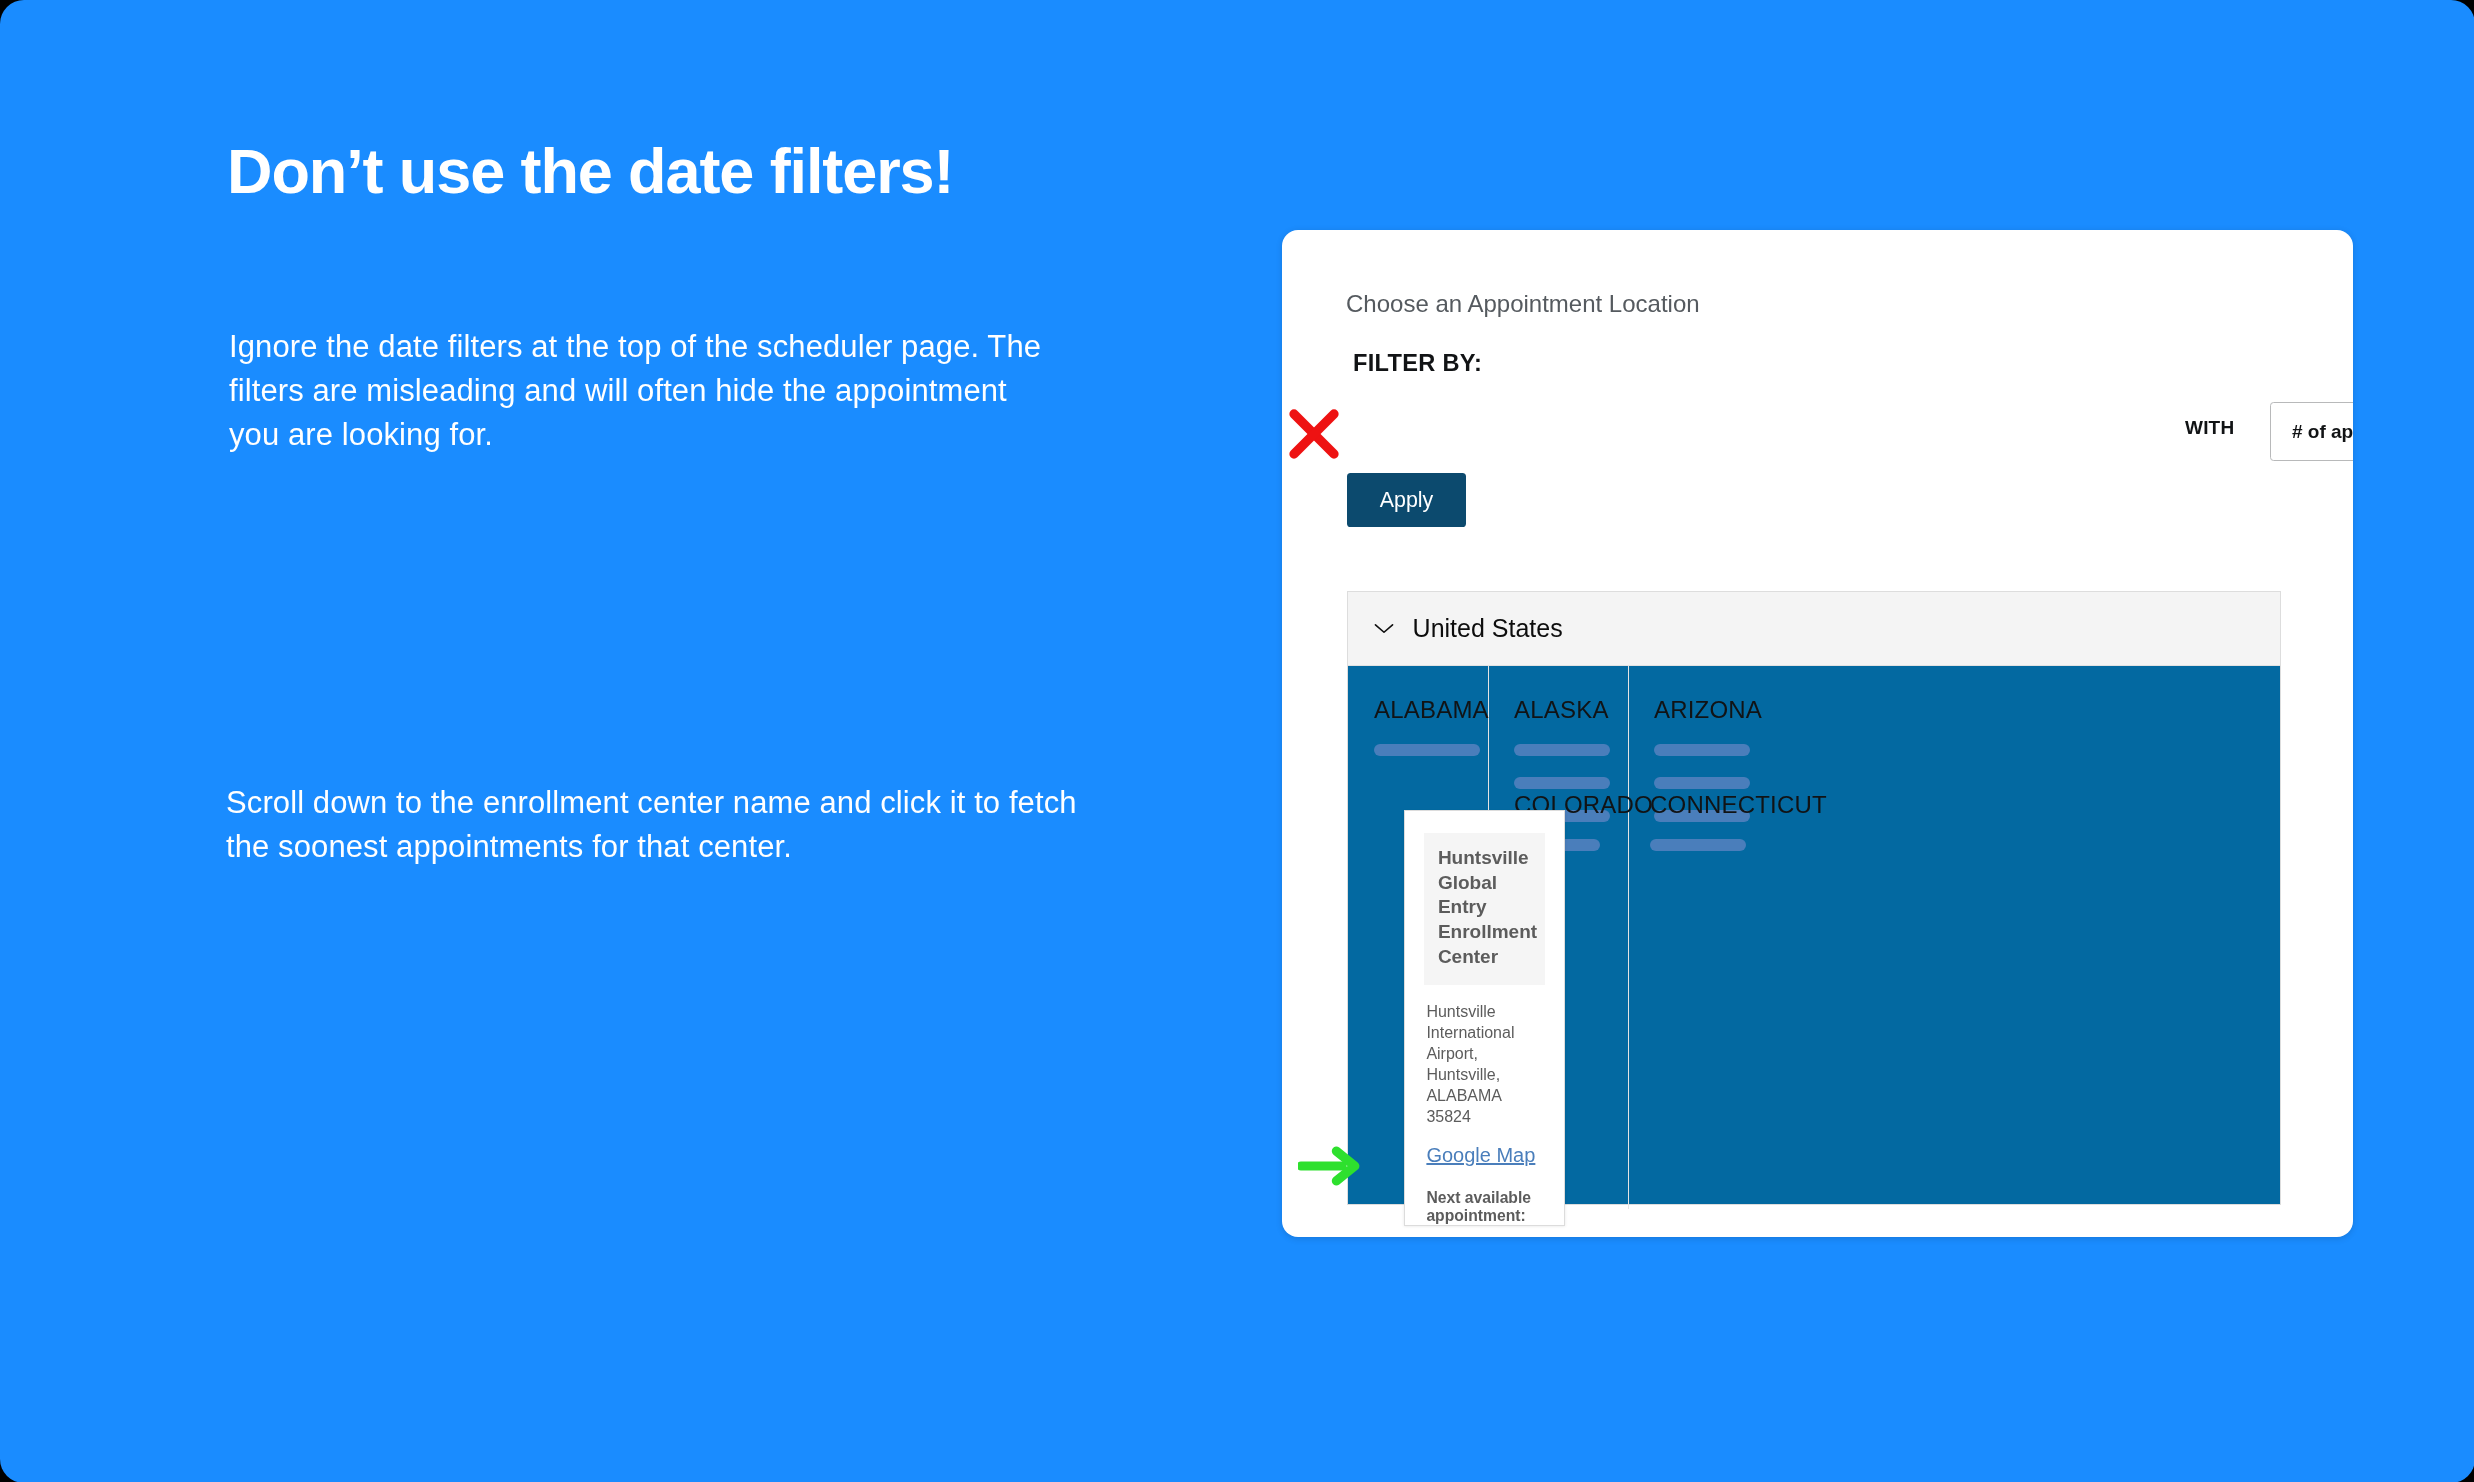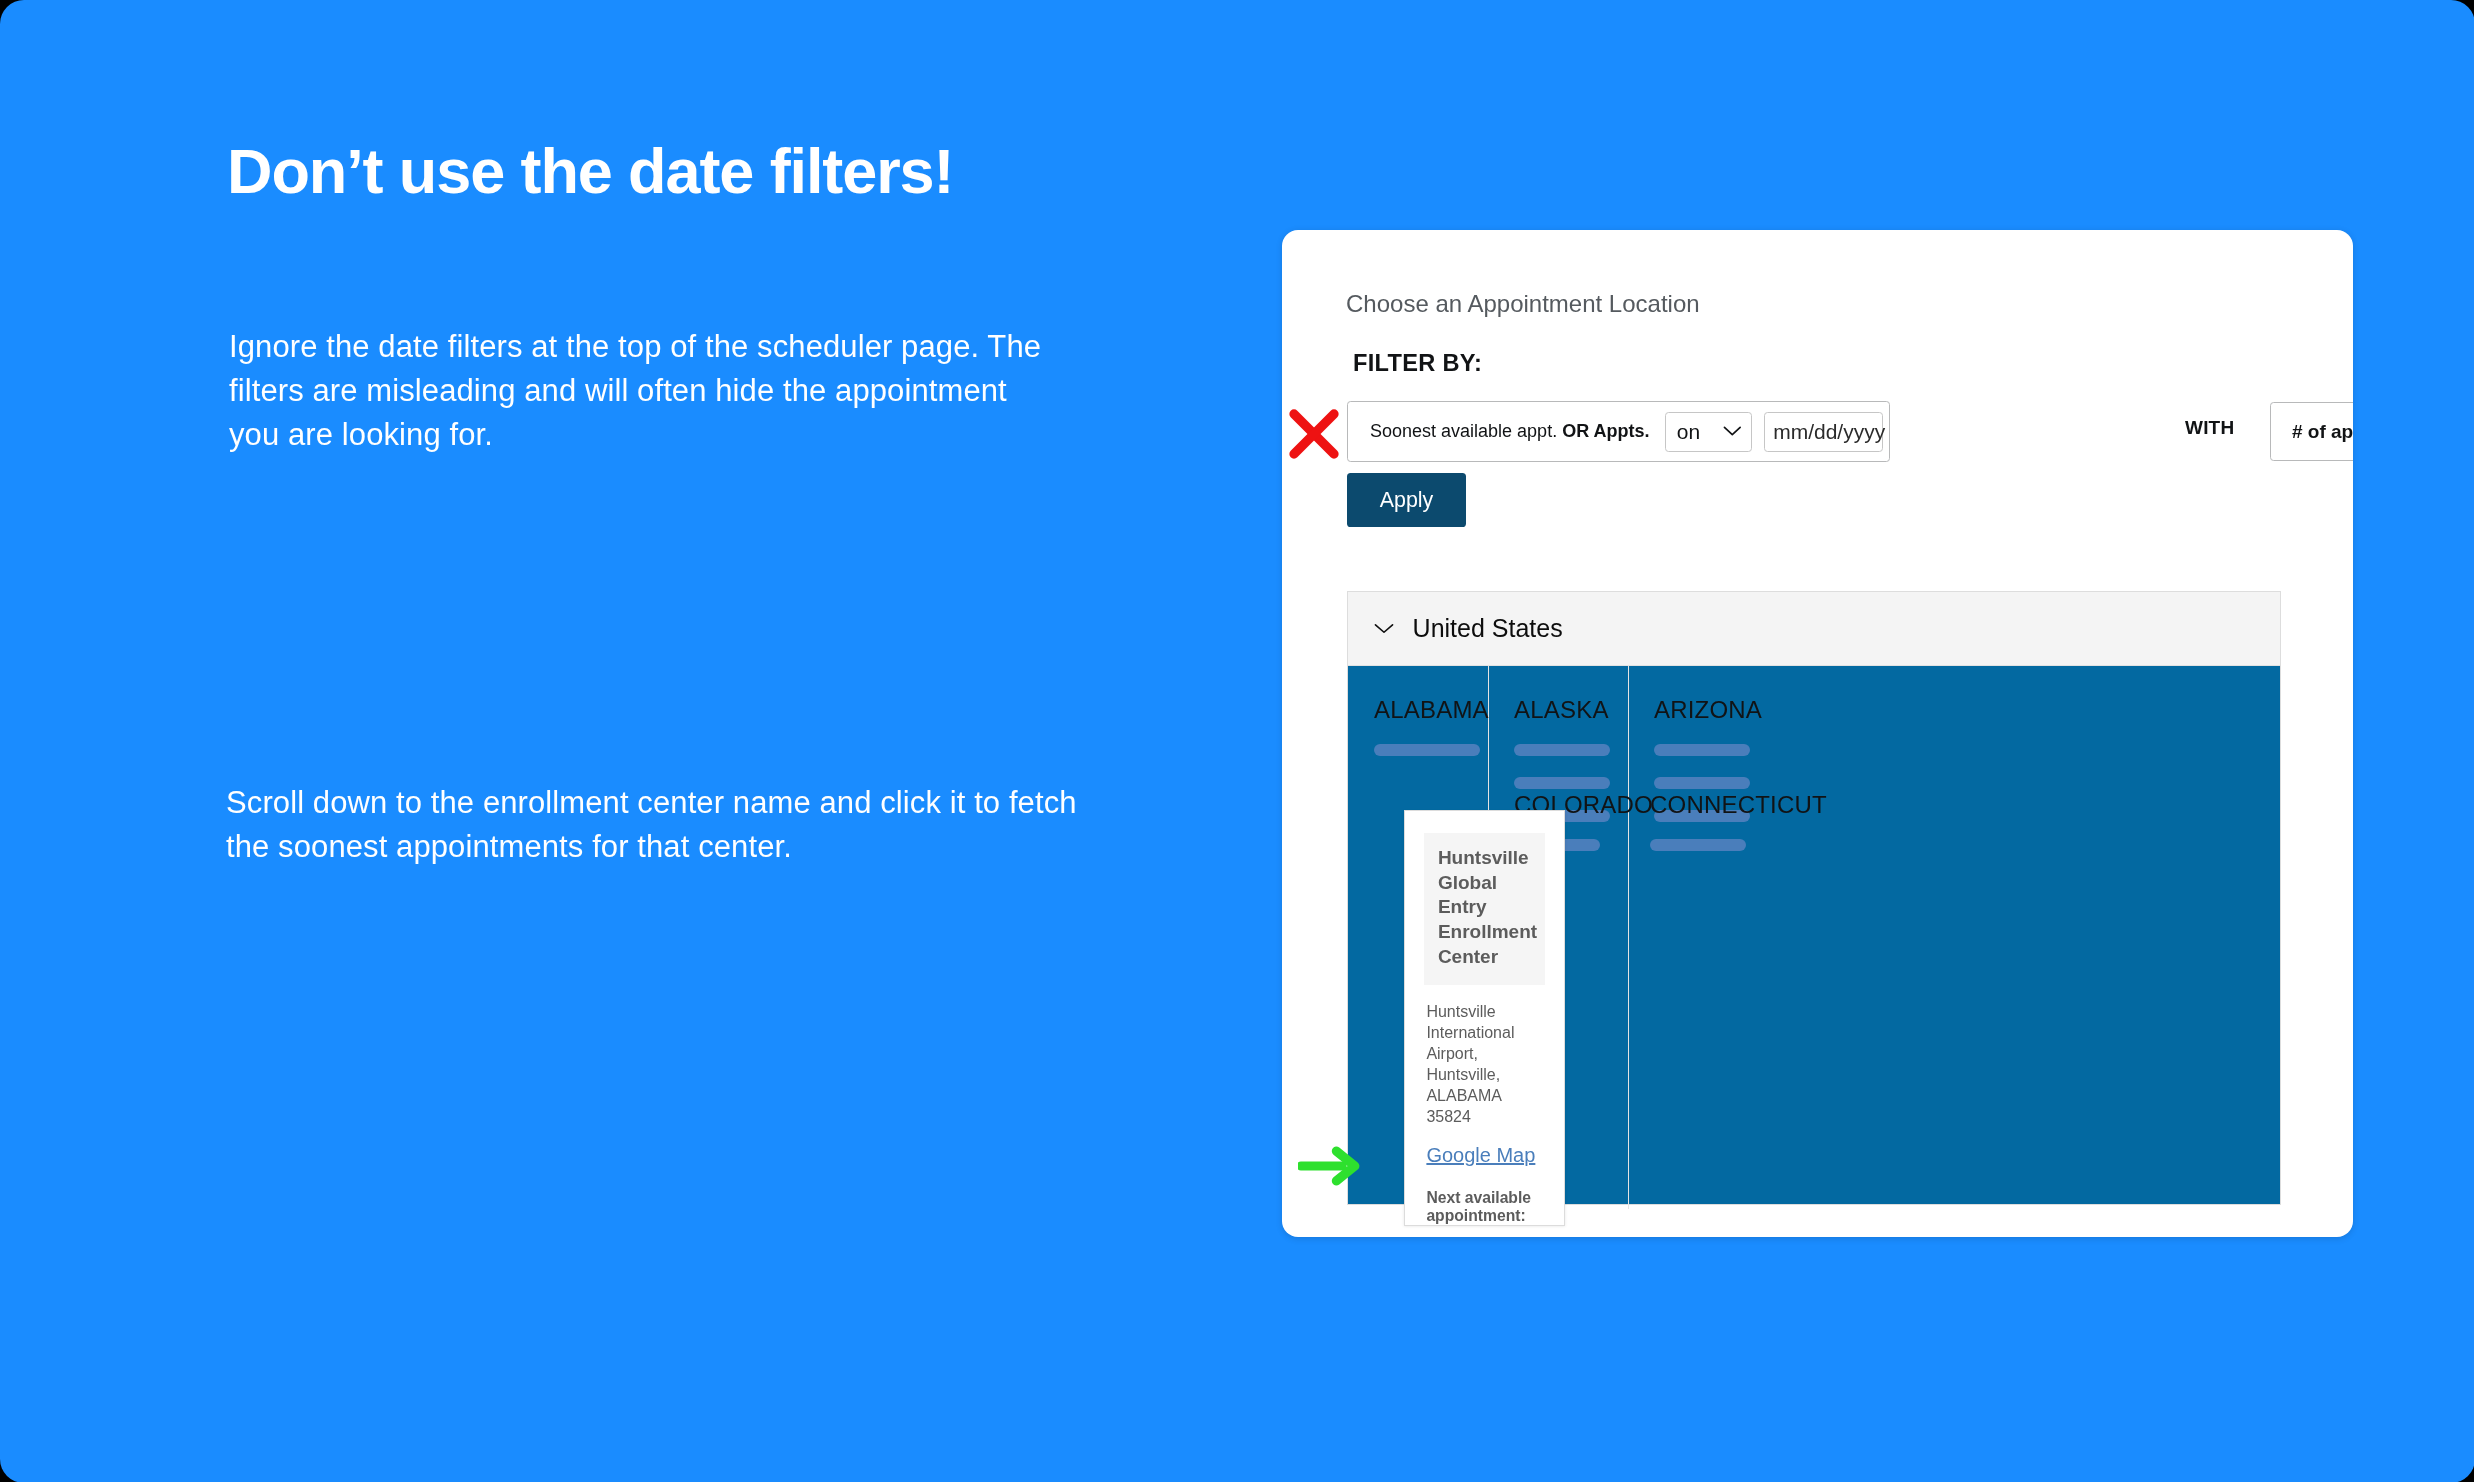--- a/index.html
+++ b/index.html
@@ -302,32 +302,20 @@
 
   <div id="headline">Don’t use the date filters!</div>
   <div class="body-copy" id="para2">Scroll down to the enrollment center name and click it to fetch the soonest appointments for that center.</div>
   <div class="body-copy" id="para1">Ignore the date filters at the top of the scheduler page. The filters are misleading and will often hide the appointment you are looking for.</div>
 
   <div id="panel">
 
     <div id="panel-title">Choose an Appointment Location</div>
     <div id="filter-by-label">FILTER BY:</div>
 
-    <div id="filter-box">
-      <span id="soonest-label"><span>Soonest available appt. </span><b>OR Appts.</b></span>
-      <div class="ctrl" id="on-select">
-        <span class="sel-val">on</span>
-        <svg class="chev" viewBox="0 0 26 15">
-            <path d="M2 2 L13 12 L24 2" fill="none" stroke="#111315" stroke-width="2.4" stroke-linecap="round" stroke-linejoin="round"></path>
-          </svg>
-      </div>
-      <div class="ctrl" id="date-input">
-        <span class="ph">mm/dd/yyyy</span>
-      </div>
-    </div>
 
     <div id="with-label">WITH</div>
 
     <div id="appts-box">
       <span id="appts-label"># of appts.</span>
 
     </div>
 
     <button id="apply-button">Apply</button>
 

